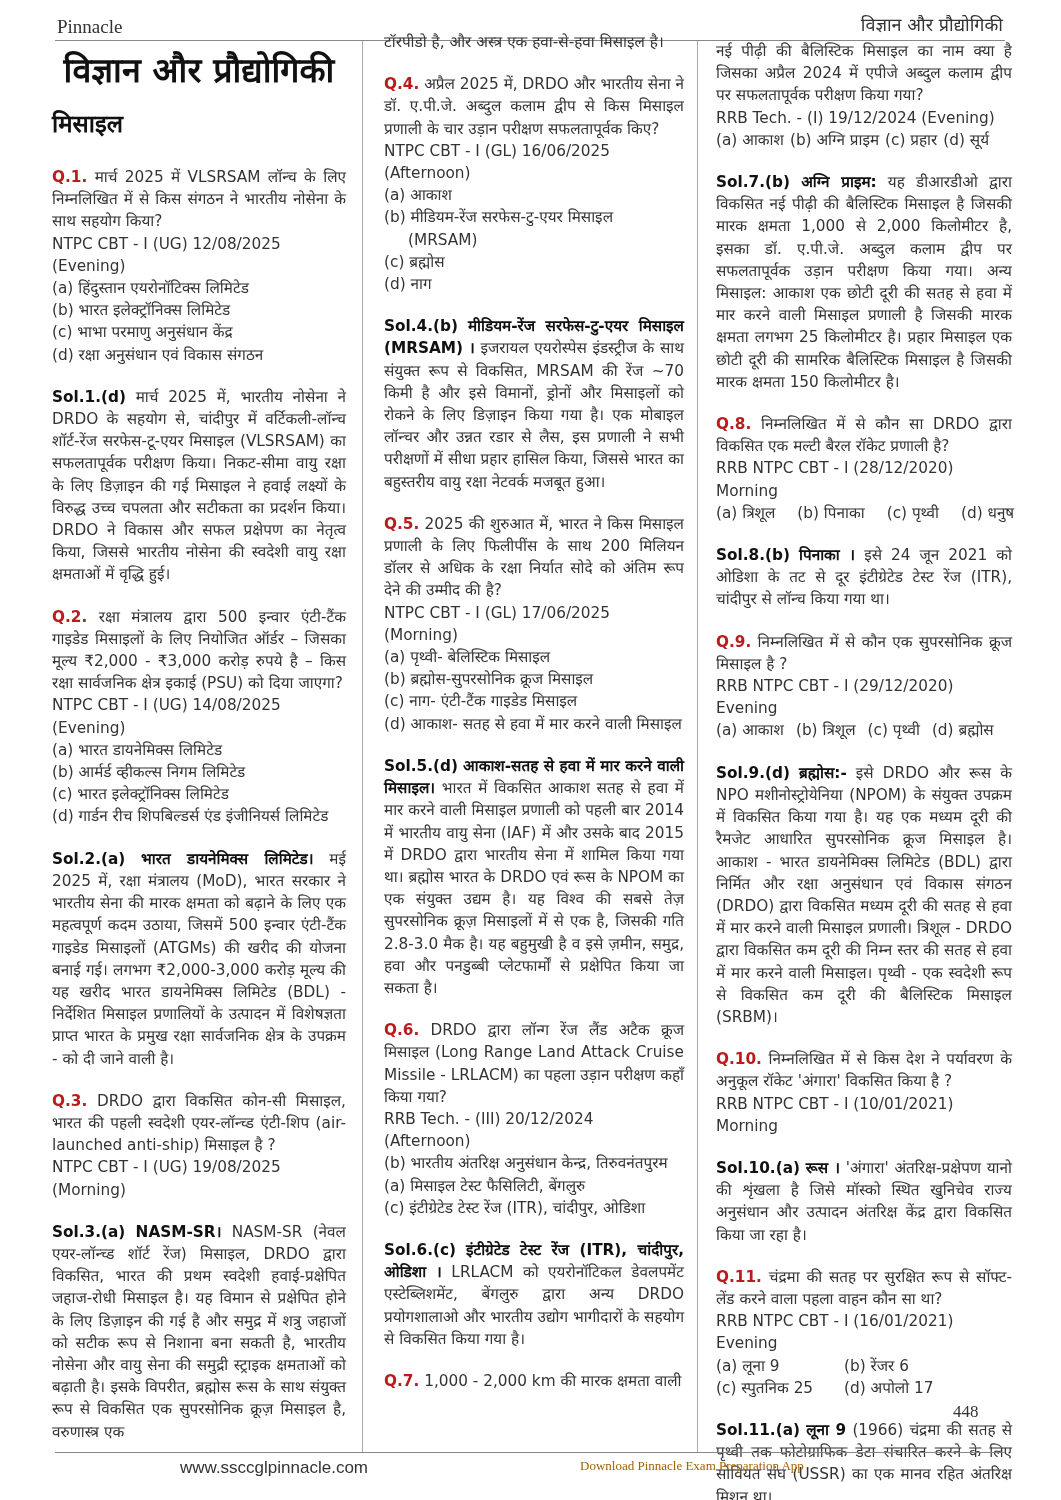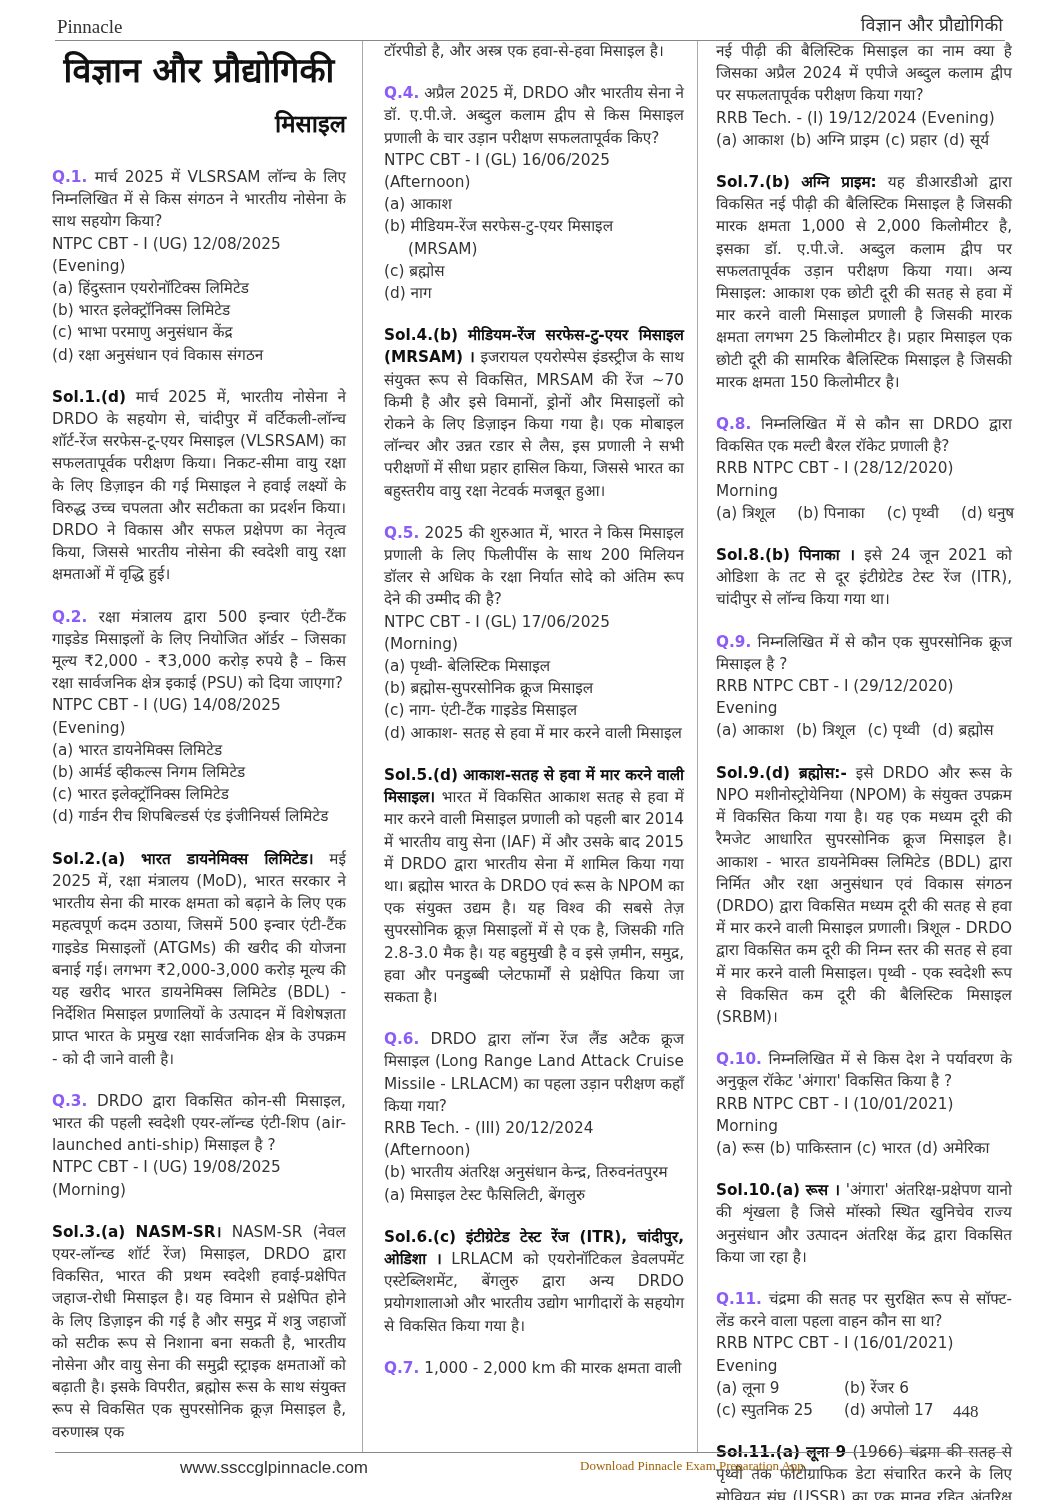--- a/index.html
+++ b/index.html
@@ -4,27 +4,27 @@
 <style>
   html, body { margin:0; padding:0; background:#ffffff; }
   body { width:1061px; height:1500px; position:relative; overflow:hidden; color:#222; font-family:"DejaVu Sans", sans-serif; }
   .hdr-left { position:absolute; left:57px; top:16px; font-family:"Liberation Serif", serif; font-size:19px; color:#333; }
   .hdr-right { position:absolute; right:58px; top:12px; font-size:18px; color:#333; }
   .hdr-rule { position:absolute; left:55px; right:56px; top:40px; border-top:1.5px solid #888; }
   .ftr-rule { position:absolute; left:55px; right:56px; top:1452px; border-top:1.5px solid #888; }
   .vrule { position:absolute; top:41px; height:1411px; border-left:1.5px solid #aaa; }
   .col { position:absolute; top:44px; font-size:15.3px; line-height:22.2px; color:#333; }
   .col1 { left:52px; width:294px; }
-  .col2 { left:384px; width:300px; top:40px; }
+  .col2 { left:384px; width:300px; top:31px; }
   .col3 { left:716px; width:296px; top:40px; }
   .page-title { font-size:34px; line-height:44px; font-weight:bold; text-align:center; color:#111; margin:4px 0 16px; }
-  .sec-title { font-size:24px; line-height:32px; font-weight:bold; text-align:right; color:#111; margin:0 0 26px; }
+  .sec-title { font-size:24px; line-height:32px; font-weight:bold; text-align:left; color:#111; margin:0 0 26px; }
   .block { margin-bottom:20px; }
   .q { text-align:justify; }
-  .qn { font-weight:bold; color:#8b5cf6;margin-top:6px; }
+  .qn { font-weight:bold; color:#b91c1c;margin-top:6px; }
   .src { }
   .opt { padding-left:24px; text-indent:-24px; }
   .opt-row { display:flex; }
   .opt-row span { flex:0 0 auto; }
   .opt-grid { display:grid; grid-template-columns:128px 1fr; }
   .sol { text-align:justify; }
   .sol .ans { font-weight:bold; color:#111; }
   .ftr-left { position:absolute; left:180px; top:1458px; font-family:Liberation Sans, sans-serif; font-size:17px; color:#333; }
   .ftr-mid { position:absolute; left:580px; top:1458px; font-family:"Liberation Serif", serif; font-size:13px; color:#a16207; }
   .ftr-num { position:absolute; left:953px; top:1402px; font-family:"Liberation Serif", serif; font-size:17px; color:#333; }
@@ -102,20 +102,21 @@
   </div>
   <div class="block sol">
     <span class="ans">Sol.5.(d)</span> <span class="ans">आकाश-सतह से हवा में मार करने वाली मिसाइल।</span> <span>भारत में विकसित आकाश सतह से हवा में मार करने वाली मिसाइल प्रणाली को पहली बार 2014 में भारतीय वायु सेना (IAF) में और उसके बाद 2015 में DRDO द्वारा भारतीय सेना में शामिल किया गया था। ब्रह्मोस भारत के DRDO एवं रूस के NPOM का एक संयुक्त उद्यम है। यह विश्व की सबसे तेज़ सुपरसोनिक क्रूज़ मिसाइलों में से एक है, जिसकी गति 2.8-3.0 मैक है। यह बहुमुखी है व इसे ज़मीन, समुद्र, हवा और पनडुब्बी प्लेटफार्मों से प्रक्षेपित किया जा सकता है।</span>
   </div>
 
   <div class="block">
     <div class="q"><span class="qn">Q.6.</span> <span>DRDO द्वारा लॉन्ग रेंज लैंड अटैक क्रूज मिसाइल (Long Range Land Attack Cruise Missile - LRLACM) का पहला उड़ान परीक्षण कहाँ किया गया?</span></div>
     <div class="src">RRB Tech. - (III) 20/12/2024 (Afternoon)</div>
     <div class="opt">(b) भारतीय अंतरिक्ष अनुसंधान केन्द्र, तिरुवनंतपुरम</div>
     <div class="opt">(a) मिसाइल टेस्ट फैसिलिटी, बेंगलुरु</div>
+    <div class="opt">(c) इंटीग्रेटेड टेस्ट रेंज (ITR), चांदीपुर, ओडिशा</div>
   </div>
   <div class="block sol">
     <span class="ans">Sol.6.(c)</span> <span class="ans">इंटीग्रेटेड टेस्ट रेंज (ITR), चांदीपुर, ओडिशा ।</span> <span>LRLACM को एयरोनॉटिकल डेवलपमेंट एस्टेब्लिशमेंट, बेंगलुरु द्वारा अन्य DRDO प्रयोगशालाओ और भारतीय उद्योग भागीदारों के सहयोग से विकसित किया गया है।</span>
   </div>
 
   <div class="q">
     <span class="qn">Q.7.</span> <span>1,000 - 2,000 km की मारक क्षमता वाली</span>
   </div>
 </div>
 
@@ -158,26 +159,20 @@
       <span>(d) ब्रह्मोस</span>
     </div>
   </div>
   <div class="block sol">
     <span class="ans">Sol.9.(d)</span> <span class="ans">ब्रह्मोस:-</span> <span>इसे DRDO और रूस के NPO मशीनोस्ट्रोयेनिया (NPOM) के संयुक्त उपक्रम में विकसित किया गया है। यह एक मध्यम दूरी की रैमजेट आधारित सुपरसोनिक क्रूज मिसाइल है। आकाश - भारत डायनेमिक्स लिमिटेड (BDL) द्वारा निर्मित और रक्षा अनुसंधान एवं विकास संगठन (DRDO) द्वारा विकसित मध्यम दूरी की सतह से हवा में मार करने वाली मिसाइल प्रणाली। त्रिशूल - DRDO द्वारा विकसित कम दूरी की निम्न स्तर की सतह से हवा में मार करने वाली मिसाइल। पृथ्वी - एक स्वदेशी रूप से विकसित कम दूरी की बैलिस्टिक मिसाइल (SRBM)।</span>
   </div>
 
   <div class="block">
     <div class="q"><span class="qn">Q.10.</span> <span>निम्नलिखित में से किस देश ने पर्यावरण के अनुकूल रॉकेट 'अंगारा' विकसित किया है ?</span></div>
     <div class="src">RRB NTPC CBT - I (10/01/2021) Morning</div>
-    <div class="opt-row" style="gap:5px">
-      <span>(a) रूस</span>
-      <span>(b) पाकिस्तान</span>
-      <span>(c) भारत</span>
-      <span>(d) अमेरिका</span>
-    </div>
   </div>
   <div class="block sol">
     <span class="ans">Sol.10.(a)</span> <span class="ans">रूस ।</span> <span>'अंगारा' अंतरिक्ष-प्रक्षेपण यानो की शृंखला है जिसे मॉस्को स्थित खुनिचेव राज्य अनुसंधान और उत्पादन अंतरिक्ष केंद्र द्वारा विकसित किया जा रहा है।</span>
   </div>
 
   <div class="block">
     <div class="q"><span class="qn">Q.11.</span> <span>चंद्रमा की सतह पर सुरक्षित रूप से सॉफ्ट-लेंड करने वाला पहला वाहन कौन सा था?</span></div>
     <div class="src">RRB NTPC CBT - I (16/01/2021) Evening</div>
     <div class="opt-grid">
       <div>(a) लूना 9</div>

